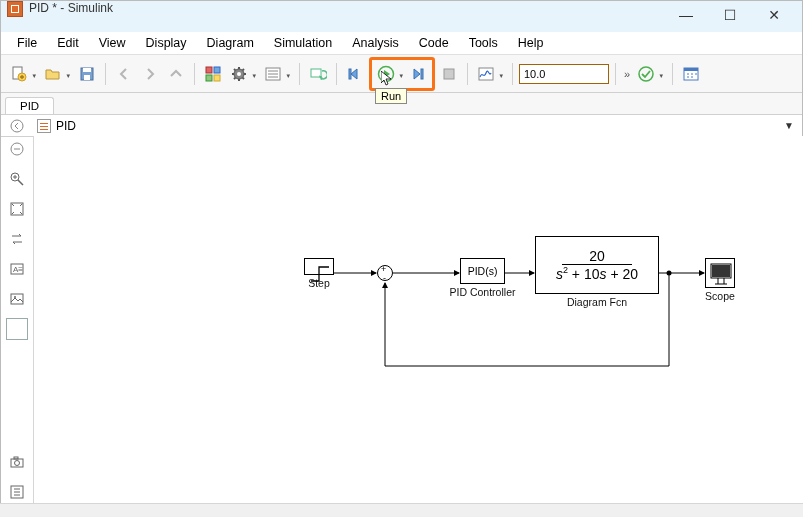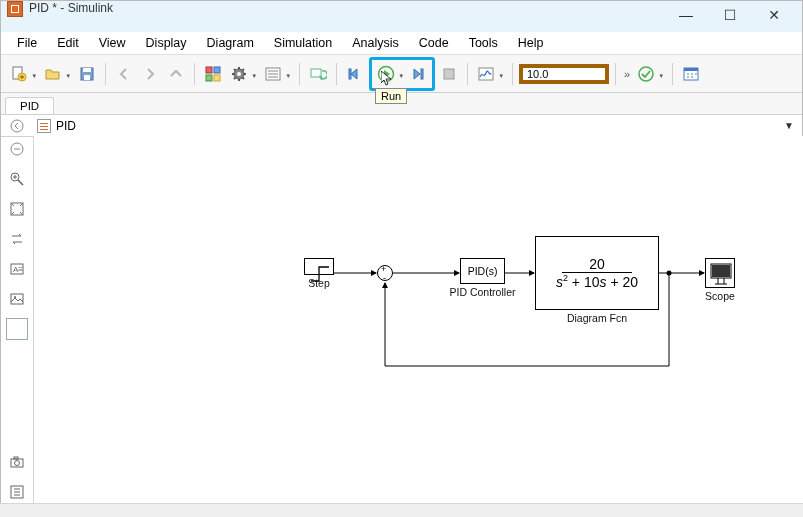--- a/index.html
+++ b/index.html
@@ -16,22 +16,22 @@
 
 .menubar { height:23px; background:#fff; border-bottom:1px solid #e0e0e0; display:flex; align-items:center; padding:0 6px; font-size:12.5px; }
 .menubar .menu-item { padding:3px 10px; cursor:default;}
 
 
 .toolbar { height:38px; background:#f7f7f7; border-bottom:1px solid #d0d0d0; display:flex; align-items:center; padding:0 6px; gap:2px; position:relative;}
 .tool-btn { min-width:24px; height:24px; display:flex; align-items:center; justify-content:center; border:1px solid transparent; border-radius:2px; padding:0 2px; cursor:default; position:relative;}
 .tool-btn.split{padding-right:10px;}
 .tool-btn.split:after{content:"▾"; font-size:7px; color:#555; position:absolute; right:2px; top:9px;}
 .sep { width:1px; height:22px; background:#d0d0d0; margin:0 4px; }
-.tool-input { width:90px; height:20px; border:4px solid #a16207; font-size:11px; padding:0 4px; background:#fff;}
-.run-highlight { border:3px solid #0ea5e9; border-radius:3px; padding:2px; display:flex; align-items:flex-end;}
+.tool-input { width:90px; height:20px; border:1px solid #a16207; font-size:11px; padding:0 4px; background:#fff;}
+.run-highlight { border:3px solid #f97316; border-radius:3px; padding:2px; display:flex; align-items:flex-end;}
 .tooltip{ position:absolute; top:25px; left:0px; background:#ffffe1; border:1px solid #888; padding:1px 5px; font-size:11px; white-space:nowrap; z-index:5;}
 
 
 .tabstrip{ height:22px; background:#f7f7f7; border-bottom:1px solid #d0d0d0; display:flex; align-items:flex-end; padding-left:4px;}
 .tab{ background:#fff; border:1px solid #d0d0d0; border-bottom:none; padding:2px 14px; font-size:11.5px; border-radius:3px 3px 0 0;}
 
 
 .crumb-row{ height:22px; display:flex; align-items:center; border-bottom:1px solid #d0d0d0; font-size:12px; padding-left:36px; position:relative;}
 .crumb-row .back{position:absolute; left:8px; top:3px; width:16px;height:16px; display:flex; align-items:center;justify-content:center; color:#555;}
 .crumb-row .doc-icon{width:14px;height:14px; background:#fff; border:1px solid #999; margin-right:5px; display:inline-block; position:relative;}
@@ -326,21 +326,21 @@
     <div class="sumcircle" style="left:343px; top:129px;">
       <span class="plus">+</span>
       <span class="minus">-</span>
     </div>
 
     <div class="block" style="left:426px; top:122px; width:45px; height:26px; display:flex; align-items:center; justify-content:center; font-size:10.5px;">
       <span>PID(s)</span>
       <div class="blk-label">PID Controller</div>
     </div>
 
-    <div class="block" style="left:501px; top:100px; width:124px; height:74px; display:flex; align-items:center; justify-content:center;">
+    <div class="block" style="left:501px; top:100px; width:124px; height:58px; display:flex; align-items:center; justify-content:center;">
       <div class="tf-frac">
         <div>20</div>
         <div class="line"></div>
         <div class="denom" id="tf-denom"><i>s</i><sup>2</sup> + 10<i>s</i> + 20</div>
       </div>
       <div class="blk-label">Diagram Fcn</div>
     </div>
 
     <div class="block" style="left:671px; top:122px; width:30px; height:30px;">
       <svg width="30" height="30" viewBox="0 0 30 30">

